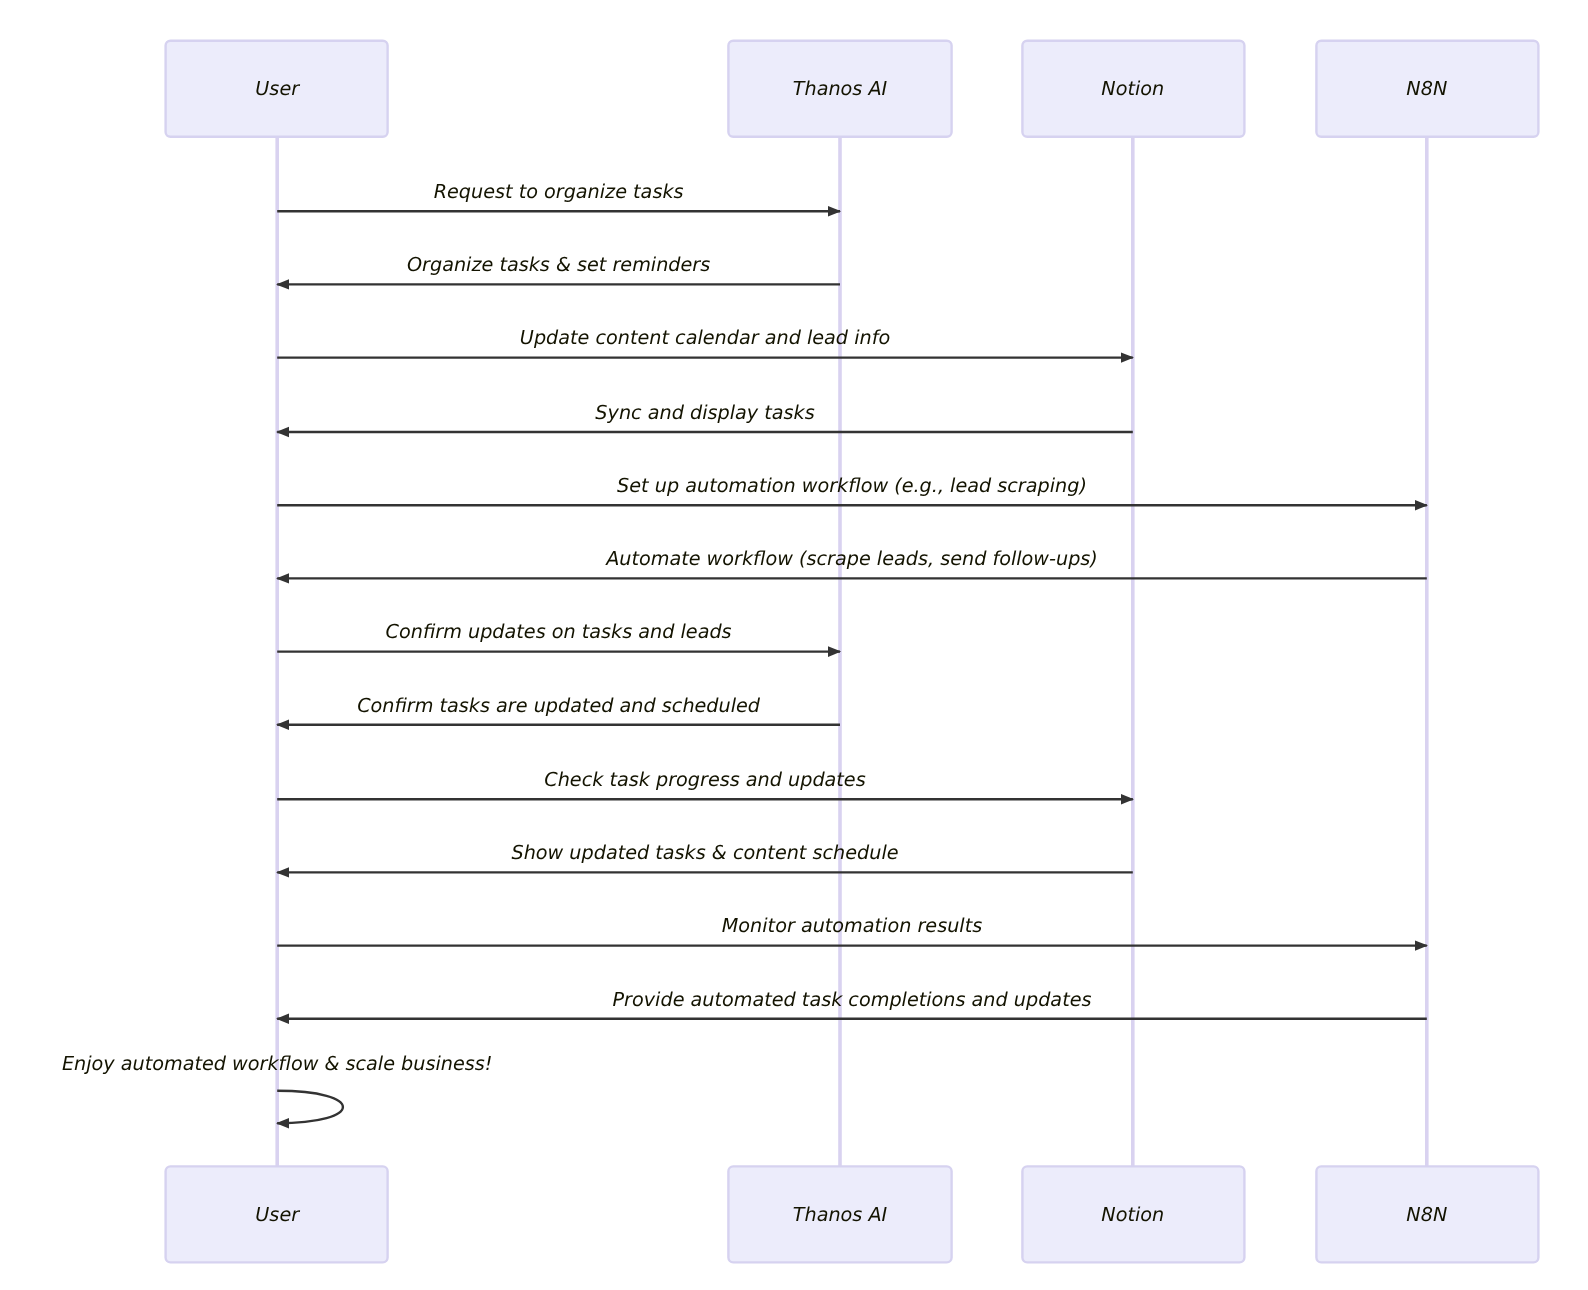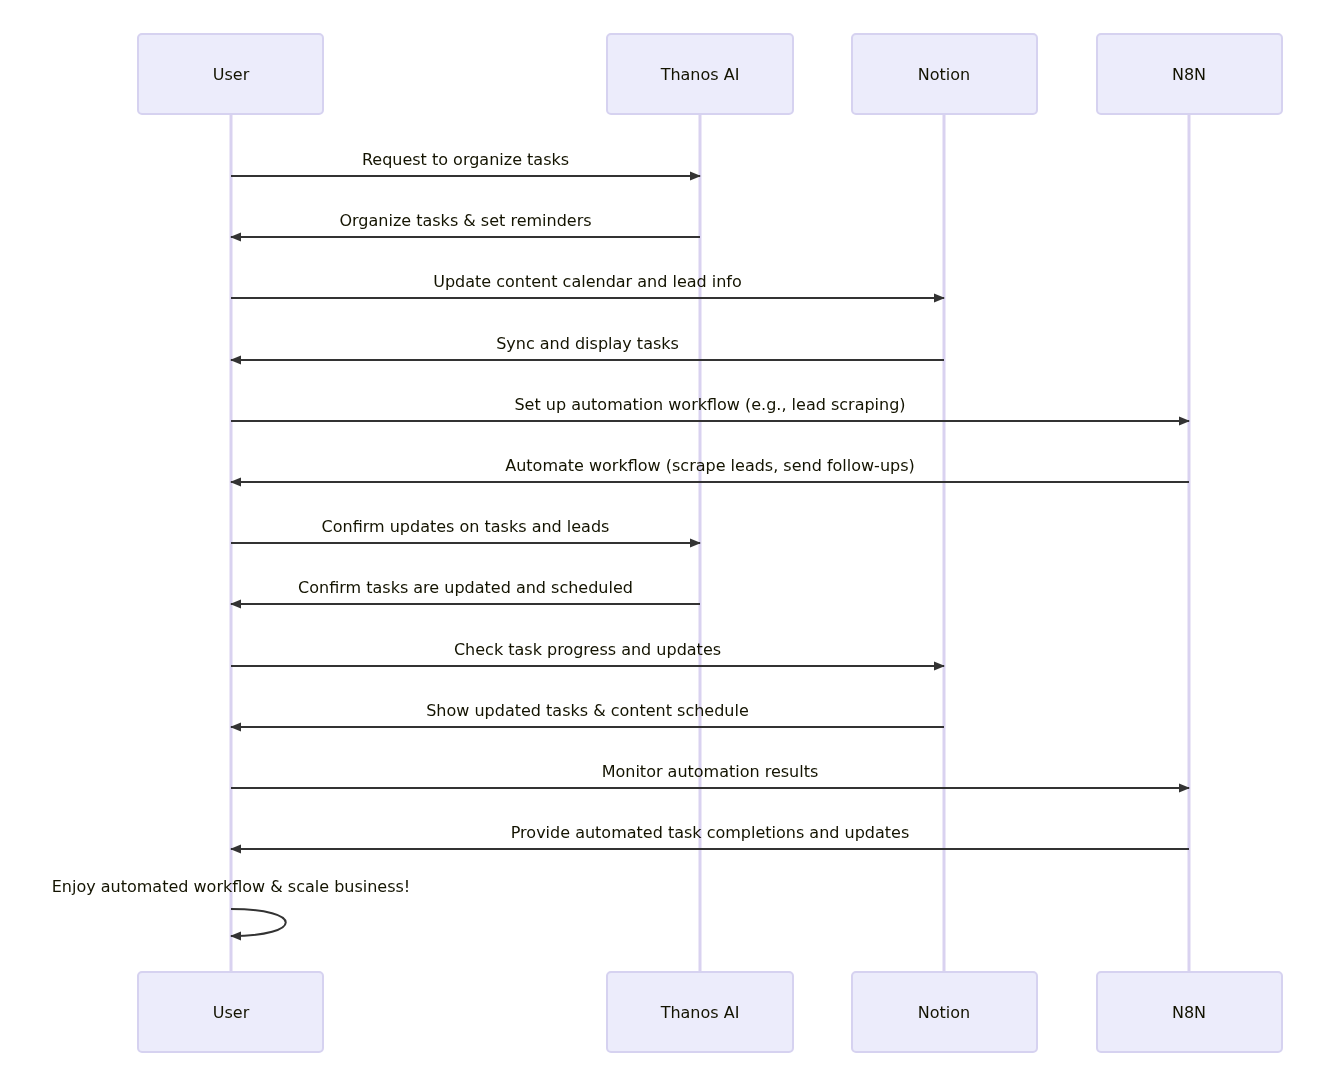--- a/index.html
+++ b/index.html
@@ -1,18 +1,18 @@
 <!DOCTYPE html>
 <html><head>
 <meta charset="utf-8">
 <style>
   html,body{margin:0;padding:0;background:#ffffff;}
   body{width:1323px;height:1075px;position:relative;overflow:hidden;
        font-family:"DejaVu Sans","Liberation Sans",sans-serif;}
-  #diagram{position:absolute;inset:0;}
+  #diagram{position:absolute;inset:0;font-style:italic;}
   .svgroot{position:absolute;left:0;top:0;width:1323px;height:1075px;}
   .pbox{fill:#ECECFB;stroke:#D6D2F0;stroke-width:2;rx:4;ry:4;}
   .plabel{fill:#131300;font-family:"DejaVu Sans","Liberation Sans",sans-serif;
           font-size:16px;text-anchor:middle;dominant-baseline:middle;}
   .lifeline{stroke:#D9D2F0;stroke-width:3;}
   .msgline{stroke:#333333;stroke-width:2;fill:none;}
   .msgtext{fill:#131300;font-family:"DejaVu Sans","Liberation Sans",sans-serif;
            font-size:16px;text-anchor:middle;}
   .loopline{stroke:#333333;stroke-width:2;fill:none;}
   .notetext{fill:#131300;font-family:"DejaVu Sans","Liberation Sans",sans-serif;

